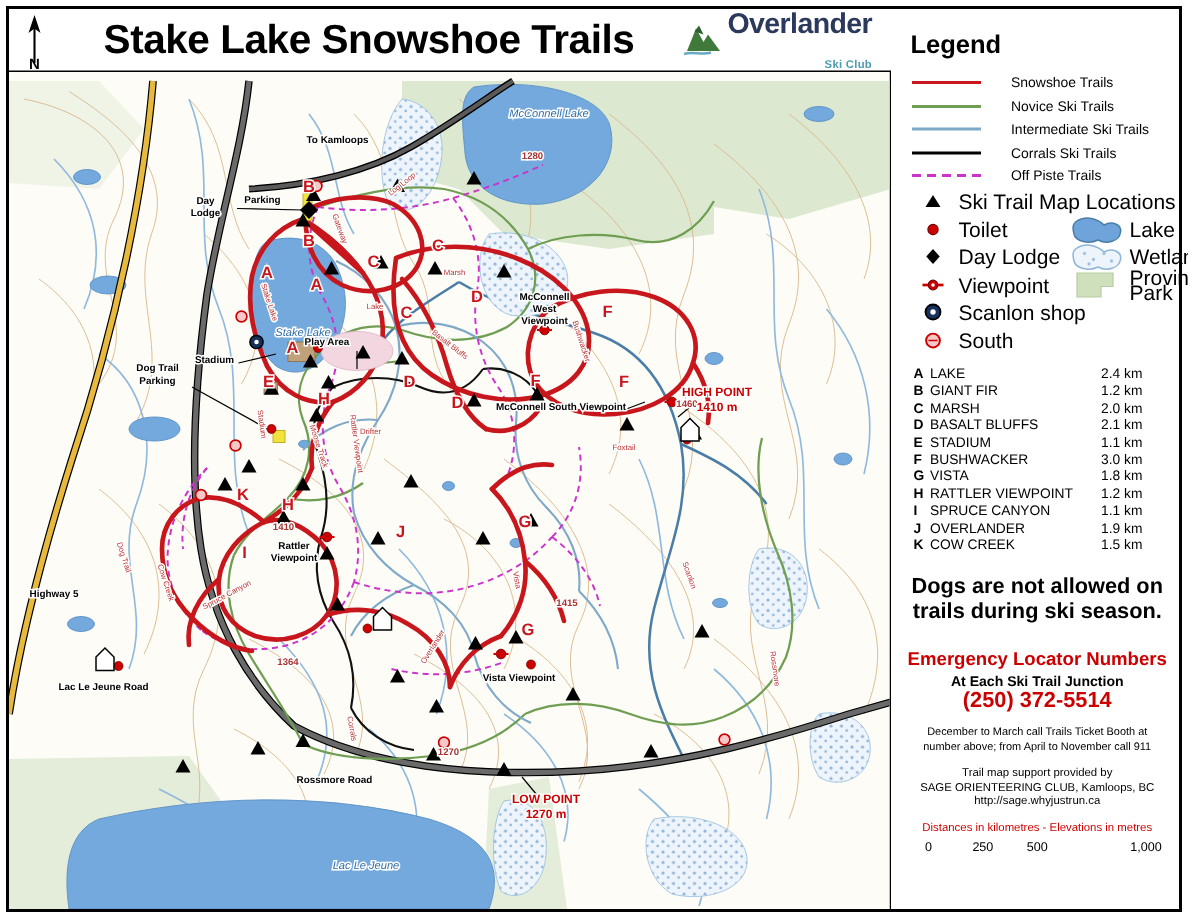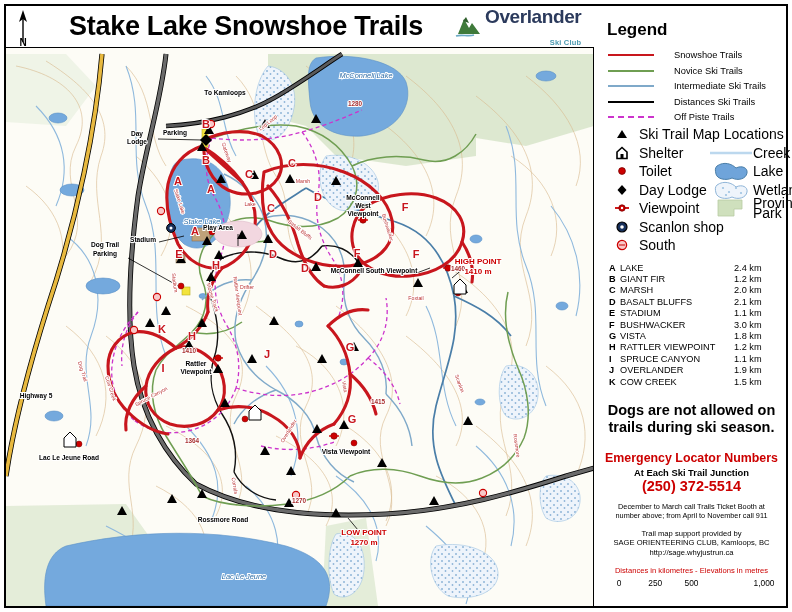--- a/index.html
+++ b/index.html
@@ -559,60 +559,41 @@
   <div class="leg-row">
     <div class="leg-key">
       <div class="leg-line" style="border-top-color:#7fa9c9"></div>
     </div>
     <div class="leg-lbl">Intermediate Ski Trails</div>
   </div>
   <div class="leg-row">
     <div class="leg-key">
       <div class="leg-line" style="border-top-color:#000000"></div>
     </div>
-    <div class="leg-lbl">Distances Ski Trails</div>
+    <div class="leg-lbl">Corrals Ski Trails</div>
   </div>
   <div class="leg-row">
     <div class="leg-key">
       <div class="leg-line dash" style="border-top-color:#cc33cc"></div>
     </div>
     <div class="leg-lbl">Off Piste Trails</div>
   </div>
       </div>
     <div id="legend-symbols">
   <div class="leg-row2">
     <div class="leg-col-a">
       <div class="leg-key-s">
               <svg width="14" height="12" viewBox="0 0 14 12">
                 <polygon points="7,2 12,10 2,10" fill="#000"></polygon>
               </svg>
             </div>
       <div class="leg-lbl-s">Ski Trail Map Locations</div>
     </div>
     <div class="leg-col-b">
       
-    </div>
-  </div>
-  <div class="leg-row2">
-    <div class="leg-col-a">
-      <div class="leg-key-s">
-              <svg width="14" height="14" viewBox="0 0 14 14">
-                <path d="M2,6 L7,1.5 L12,6 L12,12.5 L2,12.5 Z" fill="#fff" stroke="#000" stroke-width="1.6"></path>
-                <rect x="5.5" y="8" width="3" height="4.5" fill="#000"></rect>
-              </svg>
-            </div>
-      <div class="leg-lbl-s">Shelter</div>
-    </div>
-    <div class="leg-col-b">
-      <div class="leg-swatch">
-              <svg width="42" height="8" viewBox="0 0 42 8">
-                <line x1="0" y1="4" x2="42" y2="4" stroke="#bcd8ee" stroke-width="2.4"></line>
-              </svg>
-            </div>
-        <div class="leg-lbl-s" style="white-space:normal;max-width:46px;line-height:10px">Creek</div>
     </div>
   </div>
   <div class="leg-row2">
     <div class="leg-col-a">
       <div class="leg-key-s">
               <svg width="12" height="12" viewBox="0 0 12 12">
                 <circle cx="6" cy="6" r="3.4" fill="#cc0000" stroke="#7a0000" stroke-width="0.8"></circle>
               </svg>
             </div>
       <div class="leg-lbl-s">Toilet</div>

